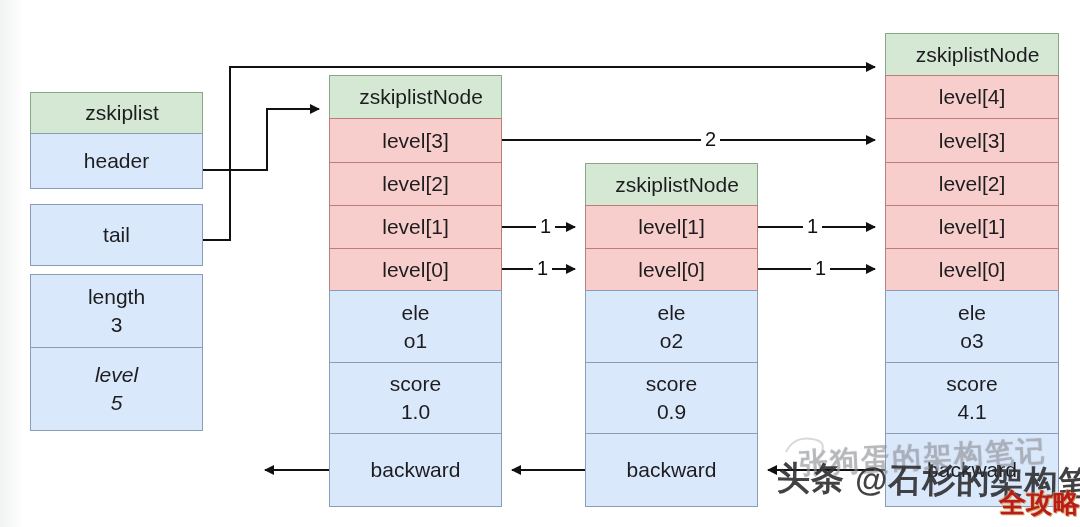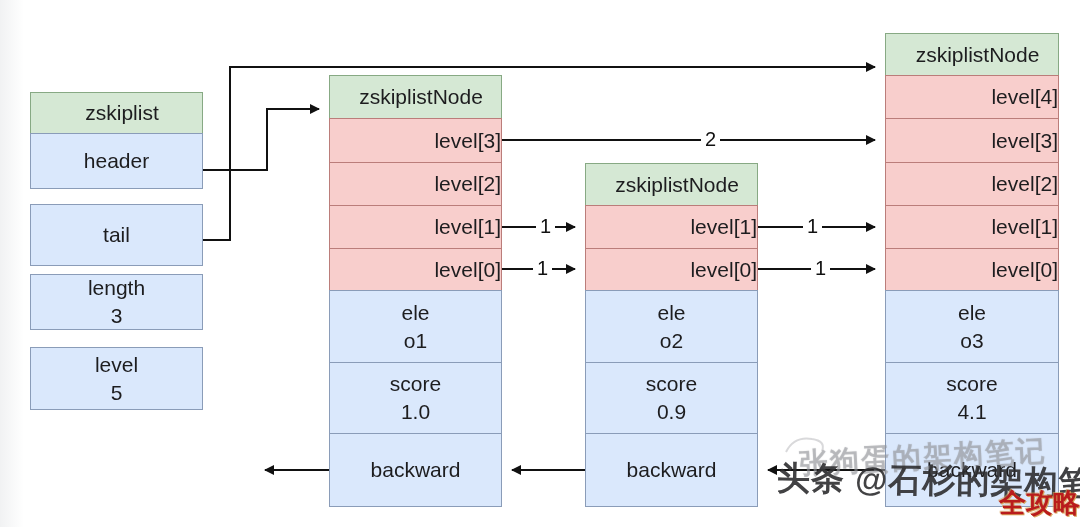--- a/index.html
+++ b/index.html
@@ -5,21 +5,21 @@
   html,body{margin:0;padding:0;background:#ffffff;}
   body{font-family:"Liberation Sans", sans-serif;}
   #stage{position:relative;width:1080px;height:527px;background:#ffffff;overflow:hidden;}
   .left-gutter{position:absolute;left:0;top:0;width:24px;height:527px;
     background:linear-gradient(to right,#f1f2f3,rgba(255,255,255,0));}
   .box{position:absolute;}
   .cell{position:absolute;left:0;width:100%;box-sizing:border-box;
     display:flex;flex-direction:column;align-items:center;justify-content:center;
     font-size:21px;line-height:1.32;color:#1d1d1f;border:1px solid #999;text-align:center;}
   .green{background:#d5e8d4;border-color:#87a984;padding-left:11px;}
-  .pink{background:#f8cecc;border-color:#bb7d7a;align-items:flex-end;}
+  .pink{background:#f8cecc;border-color:#bb7d7a;}
   .blue{background:#dae8fc;border-color:#8a9cb8;}
   .arrow-layer{position:absolute;left:0;top:0;z-index:4;pointer-events:none;}
   .edge-label{position:absolute;z-index:5;background:#ffffff;color:#111;
     font-size:20px;padding:0 4px;line-height:22px;}
   .wm{position:absolute;z-index:7;white-space:nowrap;}
   .wm-outline{left:799px;top:438px;font-size:29px;font-weight:700;
     color:rgba(155,158,162,0.38);text-shadow:0 0 1px rgba(130,130,135,0.45);
     transform:rotate(-3deg);letter-spacing:2px;}
   .wm-main{left:777px;top:459px;font-size:33px;font-weight:700;
     color:rgba(45,45,48,0.9);transform:rotate(1deg);letter-spacing:1px;}
@@ -36,25 +36,25 @@
   <div class="box" style="left:30px;top:92px;width:173px;height:329px;">
     <div class="cell green" style="top:0px;height:42px;">
         <span>zskiplist</span>
       </div>
     <div class="cell blue" style="top:41px;height:56px;">
         <span>header</span>
       </div>
     <div class="cell blue" style="top:112px;height:62px;">
         <span>tail</span>
       </div>
-    <div class="cell blue" style="top:182px;height:56px;">
+    <div class="cell blue" style="top:182px;height:74px;">
       <span>length</span>
       <span>3</span>
     </div>
-    <div class="cell blue" style="top:255px;height:63px;">
+    <div class="cell blue" style="top:255px;height:84px;font-style:italic;">
       <span>level</span>
       <span>5</span>
     </div>
   </div>
 
   <div class="box" style="left:329px;top:75px;width:173px;height:432px;">
     <div class="cell green" style="top:0px;height:44px;">
         <span>zskiplistNode</span>
       </div>
     <div class="cell pink" style="top:43px;height:45px;">

